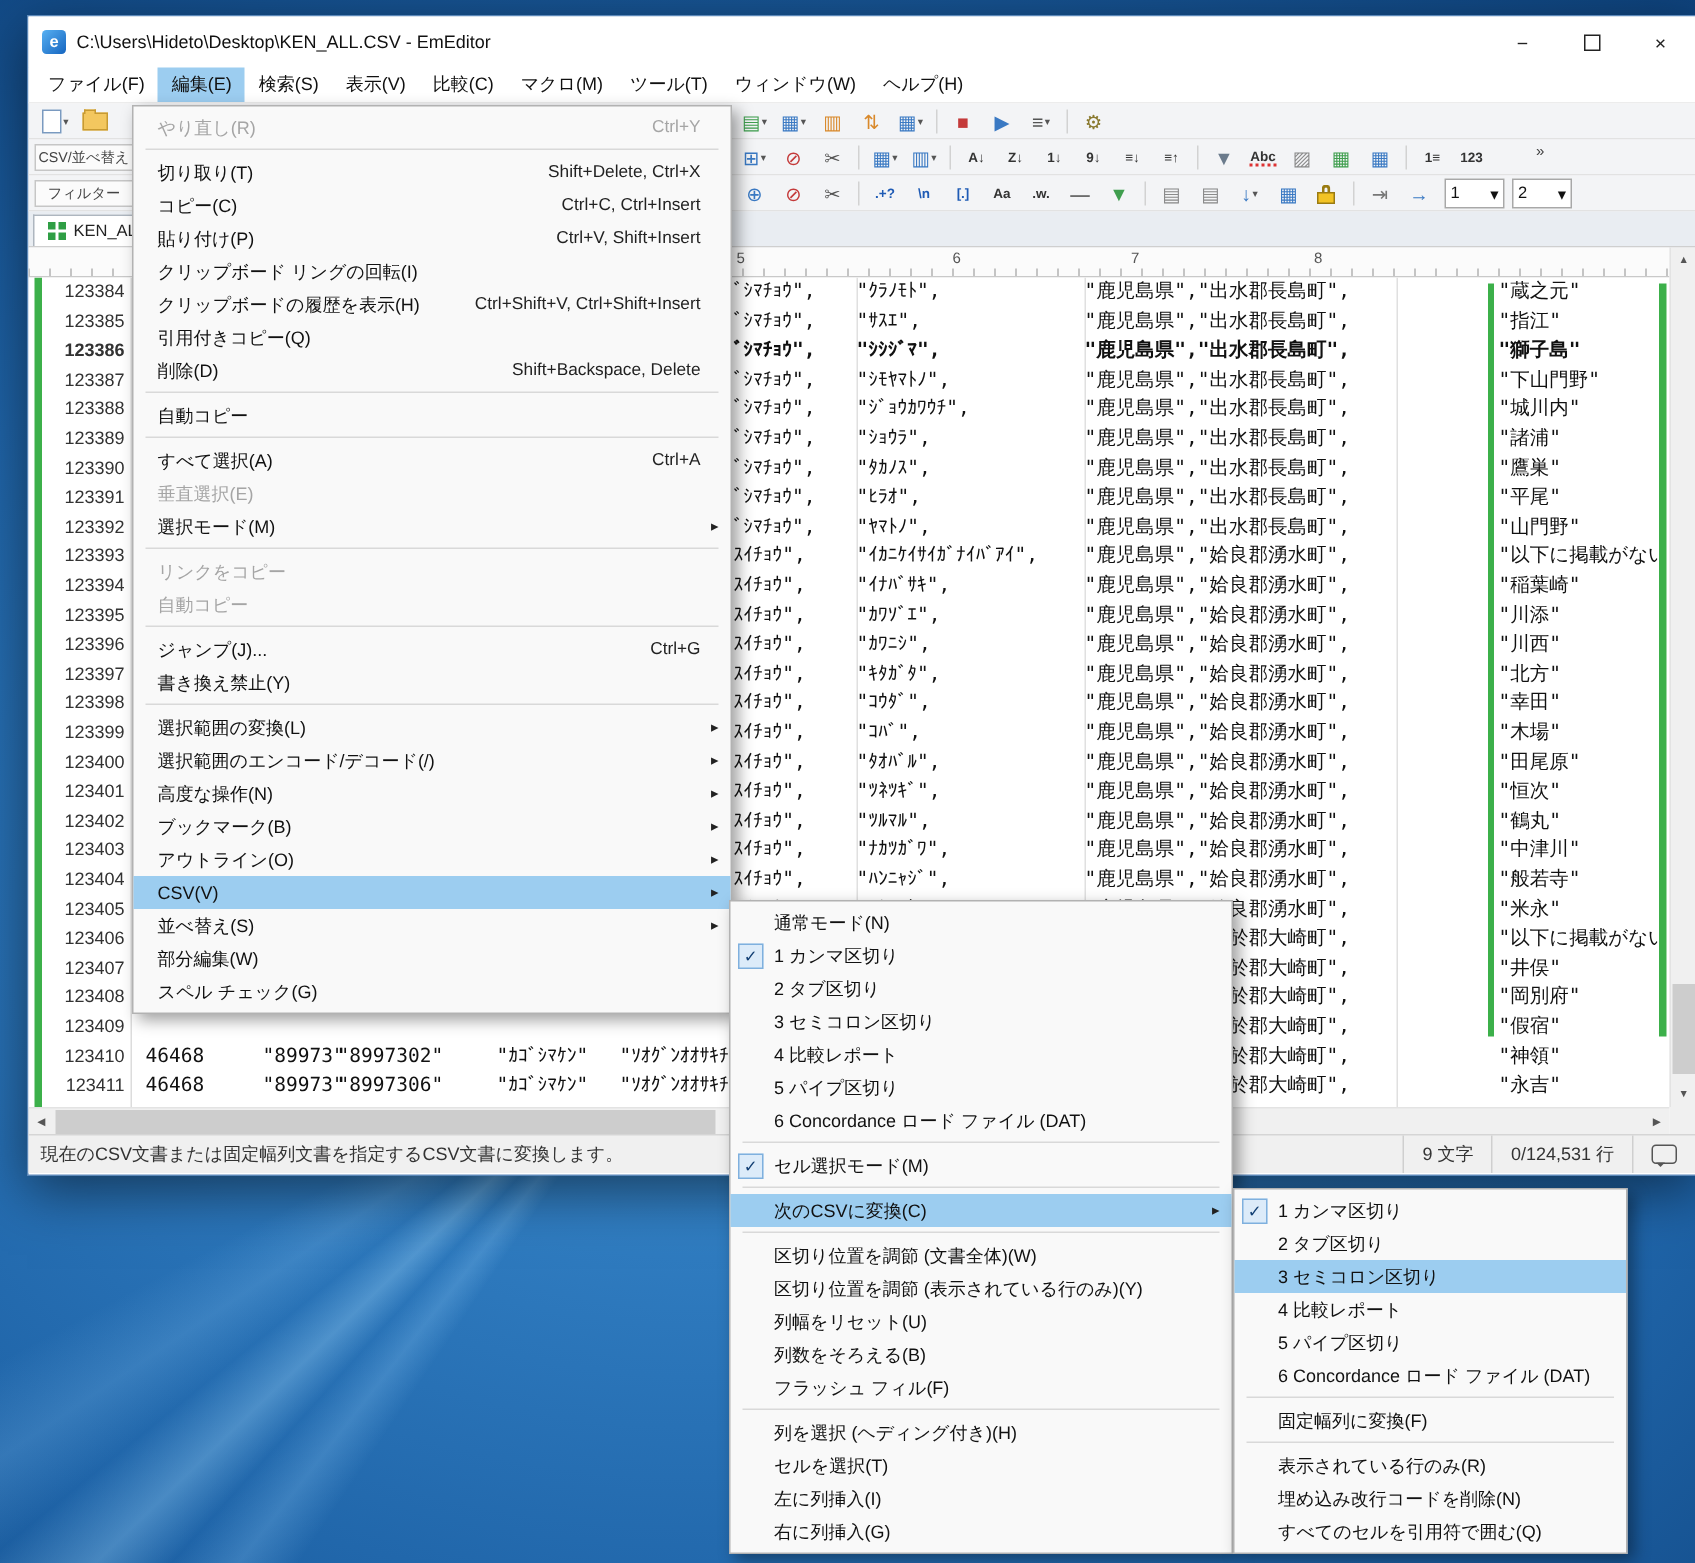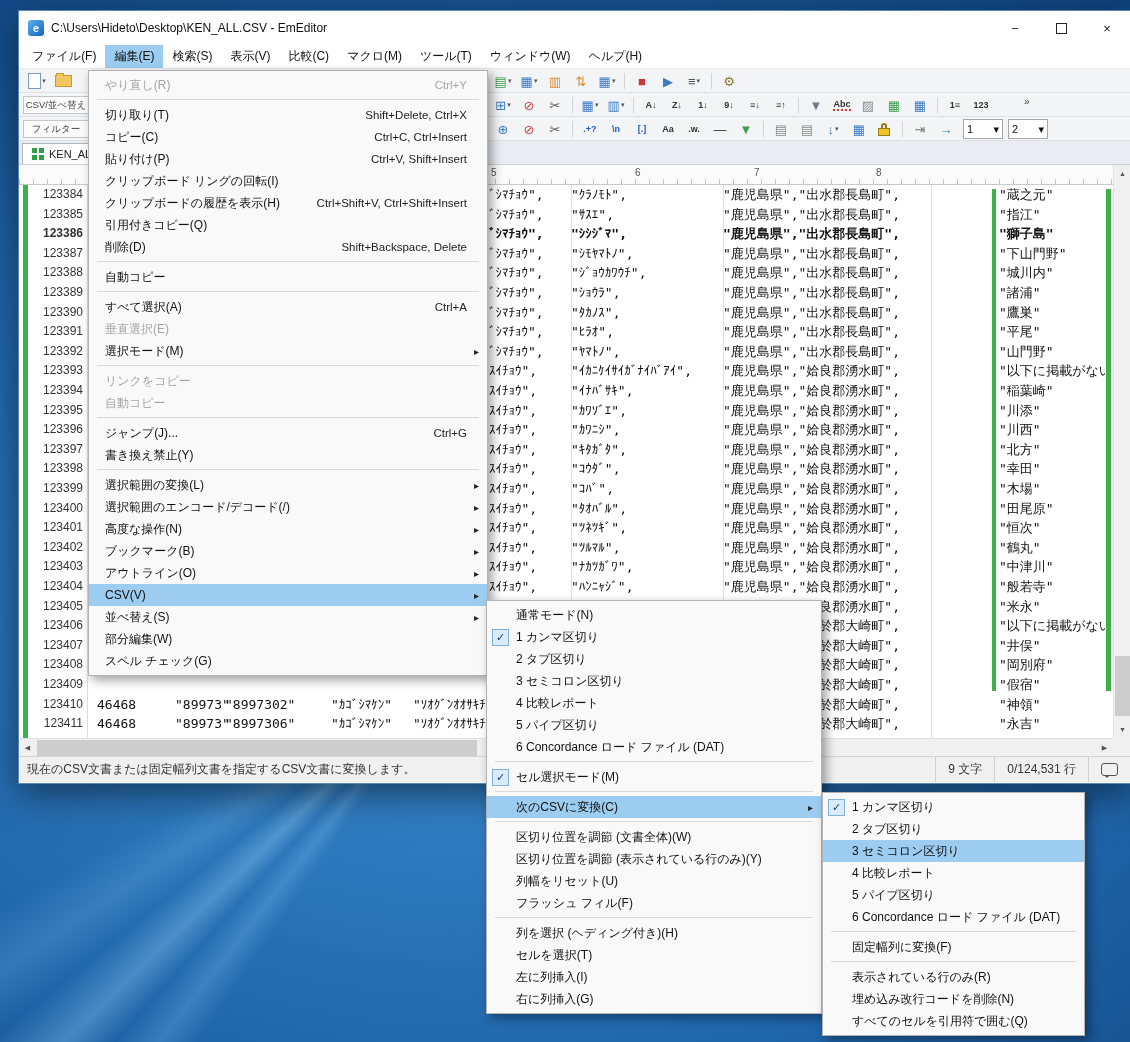--- a/index.html
+++ b/index.html
@@ -588,20 +588,26 @@
         <span class="ma"></span>
       </div>
       <div class="mitem">
         <span class="gut"></span>
         <span class="ml">列幅をリセット(U)</span>
         <span class="ms"></span>
         <span class="ma"></span>
       </div>
       <div class="mitem">
         <span class="gut"></span>
+        <span class="ml">列数をそろえる(B)</span>
+        <span class="ms"></span>
+        <span class="ma"></span>
+      </div>
+      <div class="mitem">
+        <span class="gut"></span>
         <span class="ml">フラッシュ フィル(F)</span>
         <span class="ms"></span>
         <span class="ma"></span>
       </div>
       <div class="msep"></div>
       <div class="mitem">
         <span class="gut"></span>
         <span class="ml">列を選択 (ヘディング付き)(H)</span>
         <span class="ms"></span>
         <span class="ma"></span>

